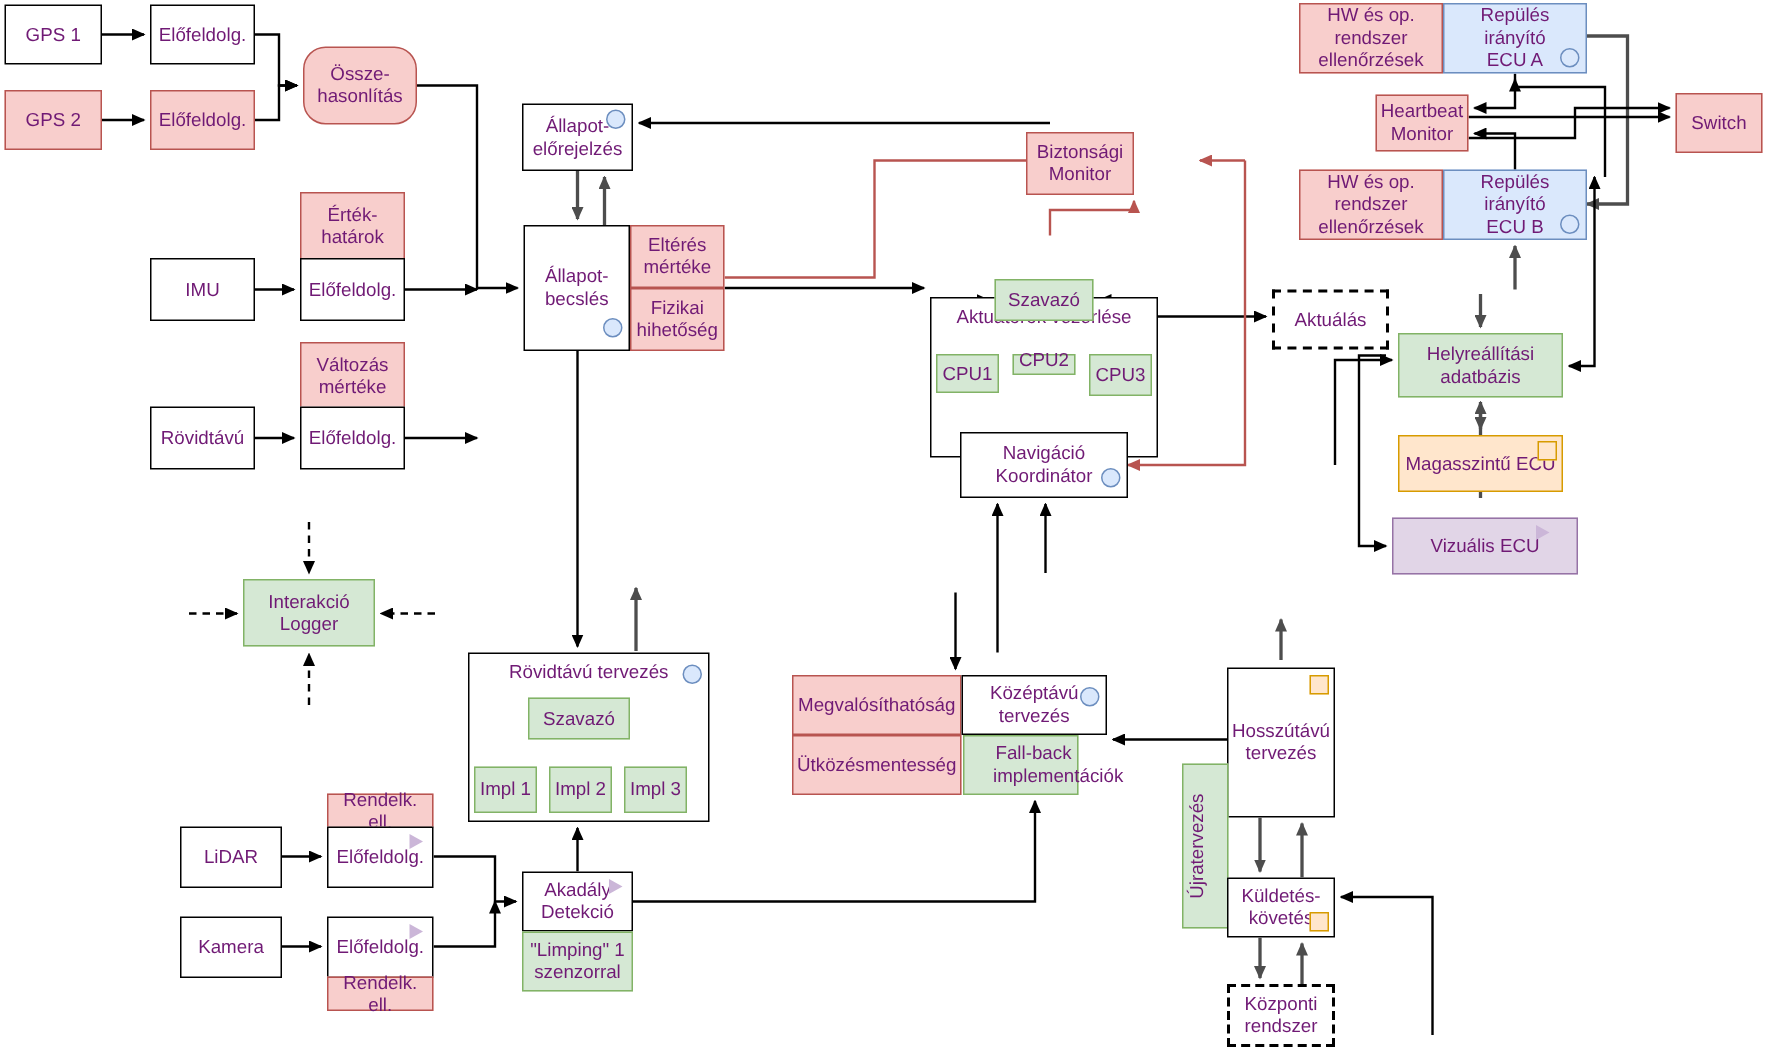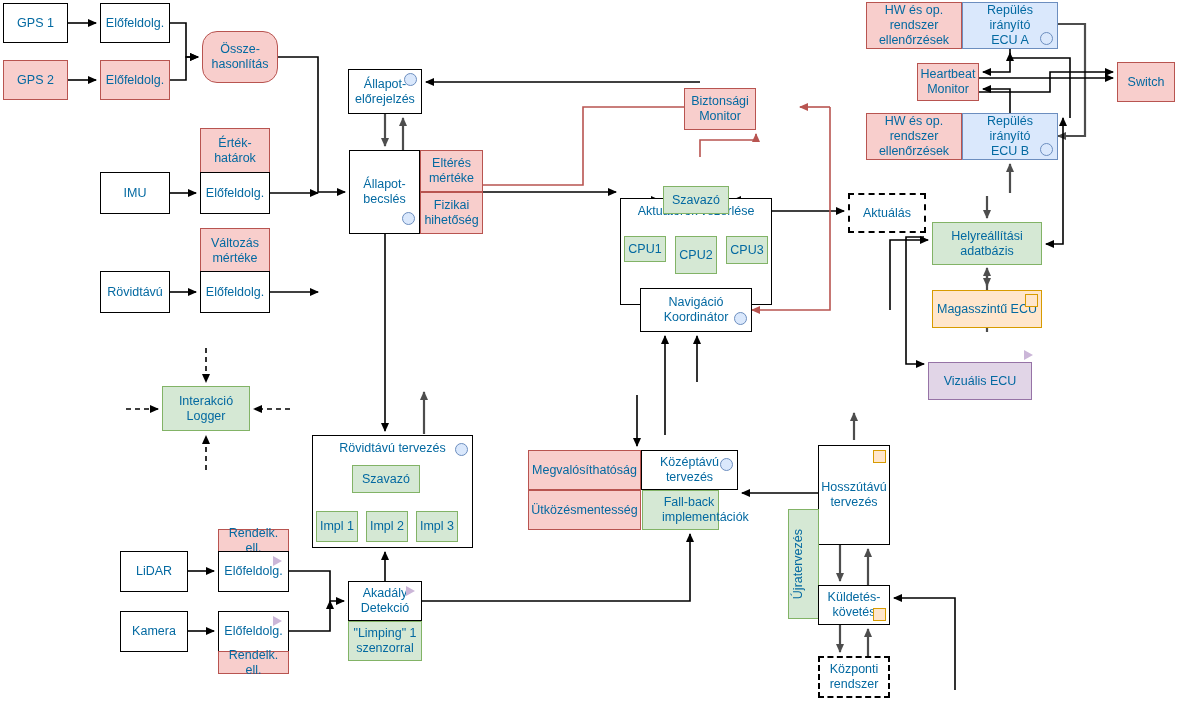--- a/index.html
+++ b/index.html
@@ -1,19 +1,19 @@
 <!DOCTYPE html>
 <html><head>
 <meta charset="utf-8">
 <style>
   html,body{margin:0;padding:0;background:#ffffff;}
   body{font-family:"Liberation Sans", sans-serif;}
   #canvas{position:relative;width:1177px;height:702px;background:#ffffff;overflow:hidden;}
   .node{position:absolute;box-sizing:border-box;display:flex;align-items:center;justify-content:center;
-        text-align:center;font-size:12.5px;line-height:1.18;color:#0369a1;border:1.6px solid #000;background:#fff;
+        text-align:center;font-size:12.5px;line-height:1.18;color:#701a75;border:1.6px solid #000;background:#fff;
         padding:1px 2px;}
   .node span{display:block;width:100%;}
   .red{background:#f8cecc;border-color:#b85450;}
   .green{background:#d5e8d4;border-color:#82b366;}
   .blue{background:#dae8fc;border-color:#6c8ebf;}
   .yellow{background:#ffe6cc;border-color:#d79b00;}
   .purple{background:#e1d5e7;border-color:#9673a6;}
   .dashed{border-style:dashed;border-width:2px;}
   .container{align-items:flex-start;justify-content:center;padding-top:5px;}
   .vert{writing-mode:vertical-rl;transform:rotate(180deg);}
@@ -183,21 +183,21 @@
       </div>
       <div class="node  container" style="left: 620px; top: 158px; width: 152px; height: 107px; margin-top: 40px;">
         <span>Aktuátorok vezérlése</span>
       </div>
       <div class="node green" style="left: 663px; top: 186px; width: 66px; height: 28px;">
         <span>Szavazó</span>
       </div>
       <div class="node green" style="left: 624px; top: 236px; width: 42px; height: 26px;">
         <span>CPU1</span>
       </div>
-      <div class="node green" style="left: 675px; top: 236px; width: 42px; height: 38px;">
+      <div class="node green" style="left: 675px; top: 236px; width: 42px; height: 14px; align-items: flex-end;">
         <span>CPU2</span>
       </div>
       <div class="node green" style="left: 726px; top: 236px; width: 42px; height: 28px;">
         <span>CPU3</span>
       </div>
       <div class="node " style="left: 640px; top: 288px; width: 112px; height: 44px;">
         <span>Navigáció<br>Koordinátor</span>
       </div>
       <div class="node dashed" style="left: 848px; top: 193px; width: 78px; height: 40px;">
         <span>Aktuálás</span>
@@ -219,21 +219,21 @@
       </div>
       <div class="node red" style="left: 1117px; top: 62px; width: 58px; height: 40px;">
         <span>Switch</span>
       </div>
       <div class="node green" style="left: 932px; top: 222px; width: 110px; height: 43px;">
         <span>Helyreállítási<br>adatbázis</span>
       </div>
       <div class="node yellow" style="left: 932px; top: 290px; width: 110px; height: 38px;">
         <span>Magasszintű ECU</span>
       </div>
-      <div class="node purple" style="left: 928px; top: 345px; width: 104px; height: 38px; margin-top: 17px;">
+      <div class="node purple" style="left: 928px; top: 345px; width: 124px; height: 38px;">
         <span>Vizuális ECU</span>
       </div>
       <div class="node green" style="left: 162px; top: 386px; width: 88px; height: 45px;">
         <span>Interakció<br>Logger</span>
       </div>
       <div class="node  container" style="left: 312px; top: 435px; width: 161px; height: 113px;">
         <span>Rövidtávú tervezés</span>
       </div>
       <div class="node green" style="left: 352px; top: 465px; width: 68px; height: 28px;">
         <span>Szavazó</span>

